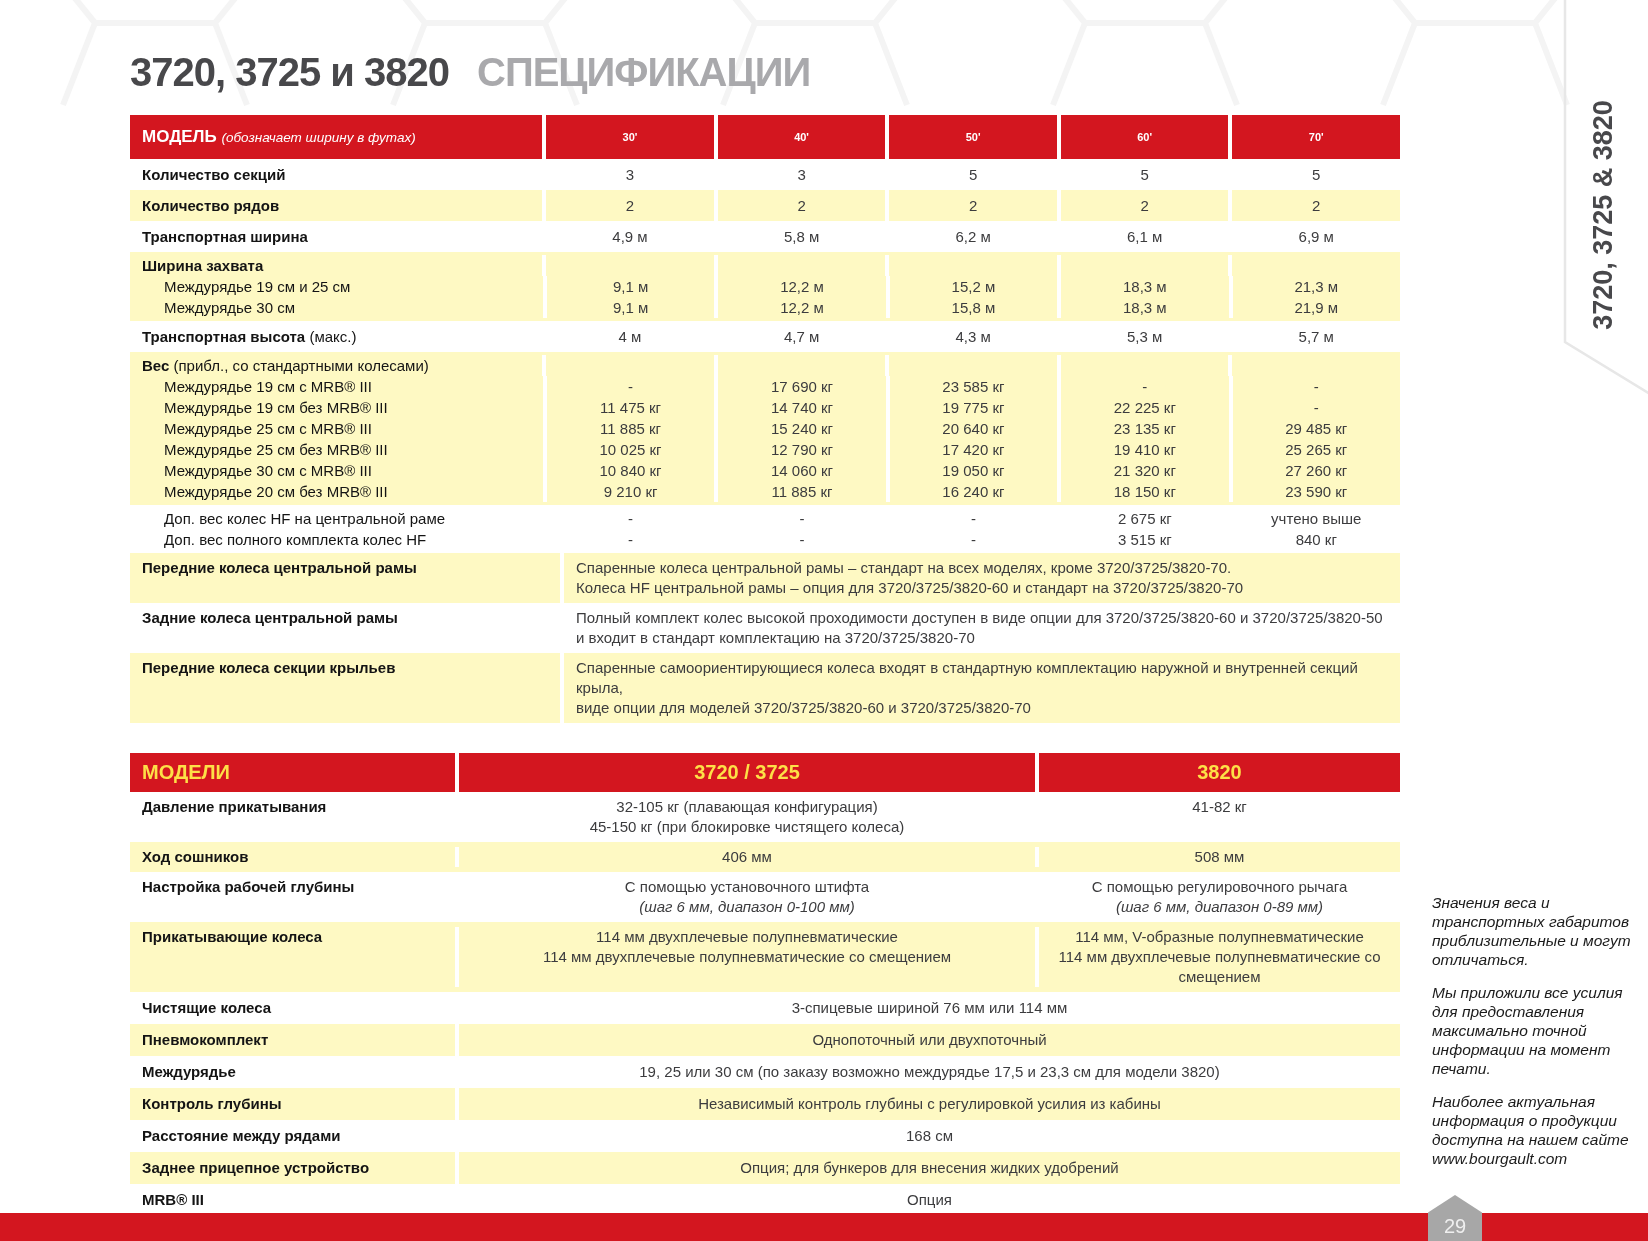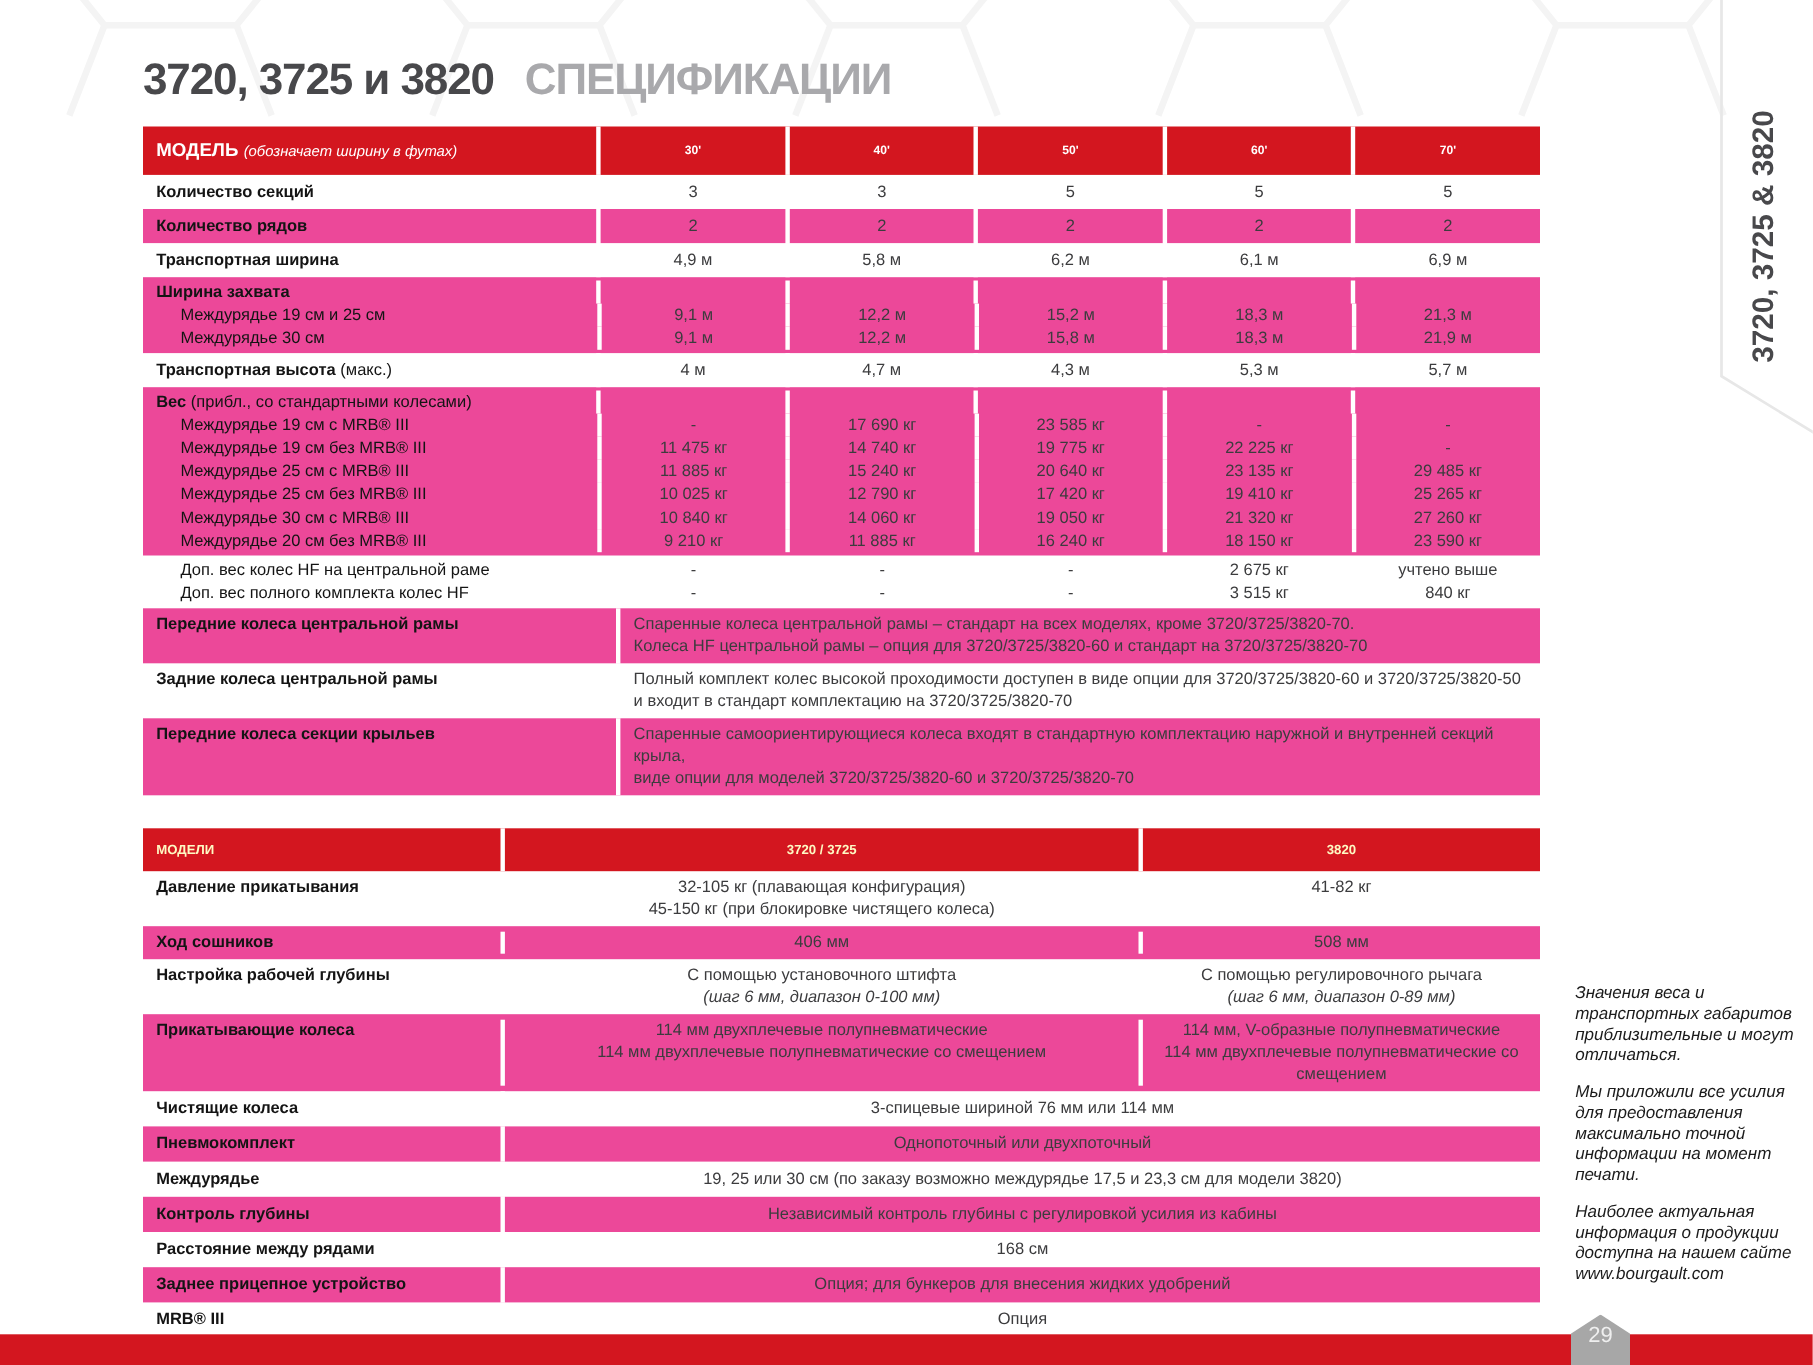--- a/index.html
+++ b/index.html
@@ -13,21 +13,21 @@
   #title .t-dark{color:#48484b;}
   #title .t-light{color:#a9a9ac;margin-left:28px;}
   
   #tab-border{left:1560px;top:0;}
   #tab-text{left:1433px;top:195px;width:340px;height:40px;transform:rotate(-90deg);
             text-align:center;line-height:40px;font-size:27px;font-weight:bold;color:#48484b;letter-spacing:0px;white-space:nowrap;}
   
   .tbl{left:130px;width:1270px;font-size:15px;}
   #t1{top:115px;} #t2{top:753px;}
   .row{display:flex;width:100%;box-sizing:border-box;}
-  .gray{background:#ec4899;}
+  .gray{background:#fef9c3;}
   .thead{background:#d3161f;color:#fff;}
   
   .lab1{width:430px;box-sizing:border-box;padding-left:12px;font-weight:bold;color:#141414;}
   .cel1{width:179px;box-sizing:border-box;border-left:4px solid #fff;text-align:center;color:#3c3c3e;}
   #t1 .thead{height:44px;line-height:44px;}
   #t1 .thead .lab1{font-size:17px;color:#fff;}
   #t1 .thead .hint{font-style:italic;font-weight:normal;font-size:13.5px;}
   #t1 .thead .cel1{font-weight:bold;font-size:11px;color:#fff;}
   .r31{height:31px;line-height:31px;}
   .blk{padding:3px 0;}
@@ -36,35 +36,35 @@
   .hintI{font-weight:normal;color:#141414;}
   .trow{padding:0;}
   .trow .lab1{padding-top:5px;padding-bottom:5px;line-height:20px;}
   .txt{flex:1;box-sizing:border-box;border-left:4px solid #fff;padding:5px 0 5px 12px;line-height:20px;color:#3c3c3e;}
   .line{display:block;}
   
   .lab2{width:325px;box-sizing:border-box;padding-left:12px;font-weight:bold;color:#141414;}
   .c2a{width:580px;box-sizing:border-box;border-left:4px solid #fff;text-align:center;color:#3c3c3e;}
   .c2b{flex:1;box-sizing:border-box;border-left:4px solid #fff;text-align:center;color:#3c3c3e;}
   #t2 .thead{height:39px;line-height:39px;}
-  #t2 .thead .lab2,#t2 .thead .c2a,#t2 .thead .c2b{font-weight:bold;font-size:12px;color:#fef9c3;}
+  #t2 .thead .lab2,#t2 .thead .c2a,#t2 .thead .c2b{font-weight:bold;font-size:20px;color:#fde047;}
   .sr{padding:5px 0;line-height:20px;}
   .sr .lab2{line-height:20px;}
   .one{height:32px;line-height:32px;}
   .one .lab2{line-height:32px;}
   .ital{font-style:italic;}
   
   #notes{left:1432px;top:893px;width:208px;font-size:15.5px;font-style:italic;line-height:19px;color:#1b1b1b;}
   #notes p{margin:0 0 14px 0;}
   
   #footbar{left:0;top:1213px;width:1648px;height:28px;background:#d3161f;}
   #pagebadge{left:1428px;top:1195px;width:54px;height:46px;background:#a7a7a7;
              clip-path:polygon(50% 0,100% 38%,100% 100%,0 100%,0 38%);
              display:flex;align-items:flex-end;justify-content:center;
-             color:#efefef;font-size:20px;padding-bottom:15px;box-sizing:border-box;}
+             color:#efefef;font-size:20px;padding-bottom:3px;box-sizing:border-box;}
 </style>
 </head>
 <body>
 
 <svg id="hexes" class="abs" width="1648" height="120">
   <g fill="none" stroke="#f4f4f4" stroke-width="6">
     <path d="M70,-8 L95,23 L215,23 L240,-8 M95,23 L63,105 M215,23 L247,105"></path>
     <path d="M400,-8 L425,23 L545,23 L570,-8 M425,23 L393,105 M545,23 L577,105"></path>
     <path d="M730,-8 L755,23 L875,23 L900,-8 M755,23 L723,105 M875,23 L907,105"></path>
     <path d="M1060,-8 L1085,23 L1205,23 L1230,-8 M1085,23 L1053,105 M1205,23 L1237,105"></path>

